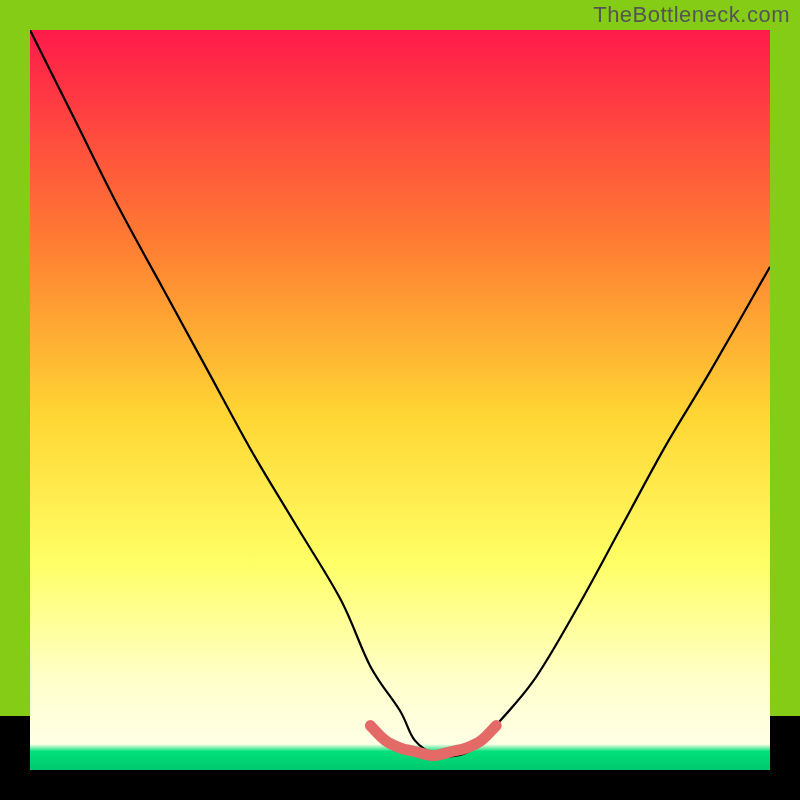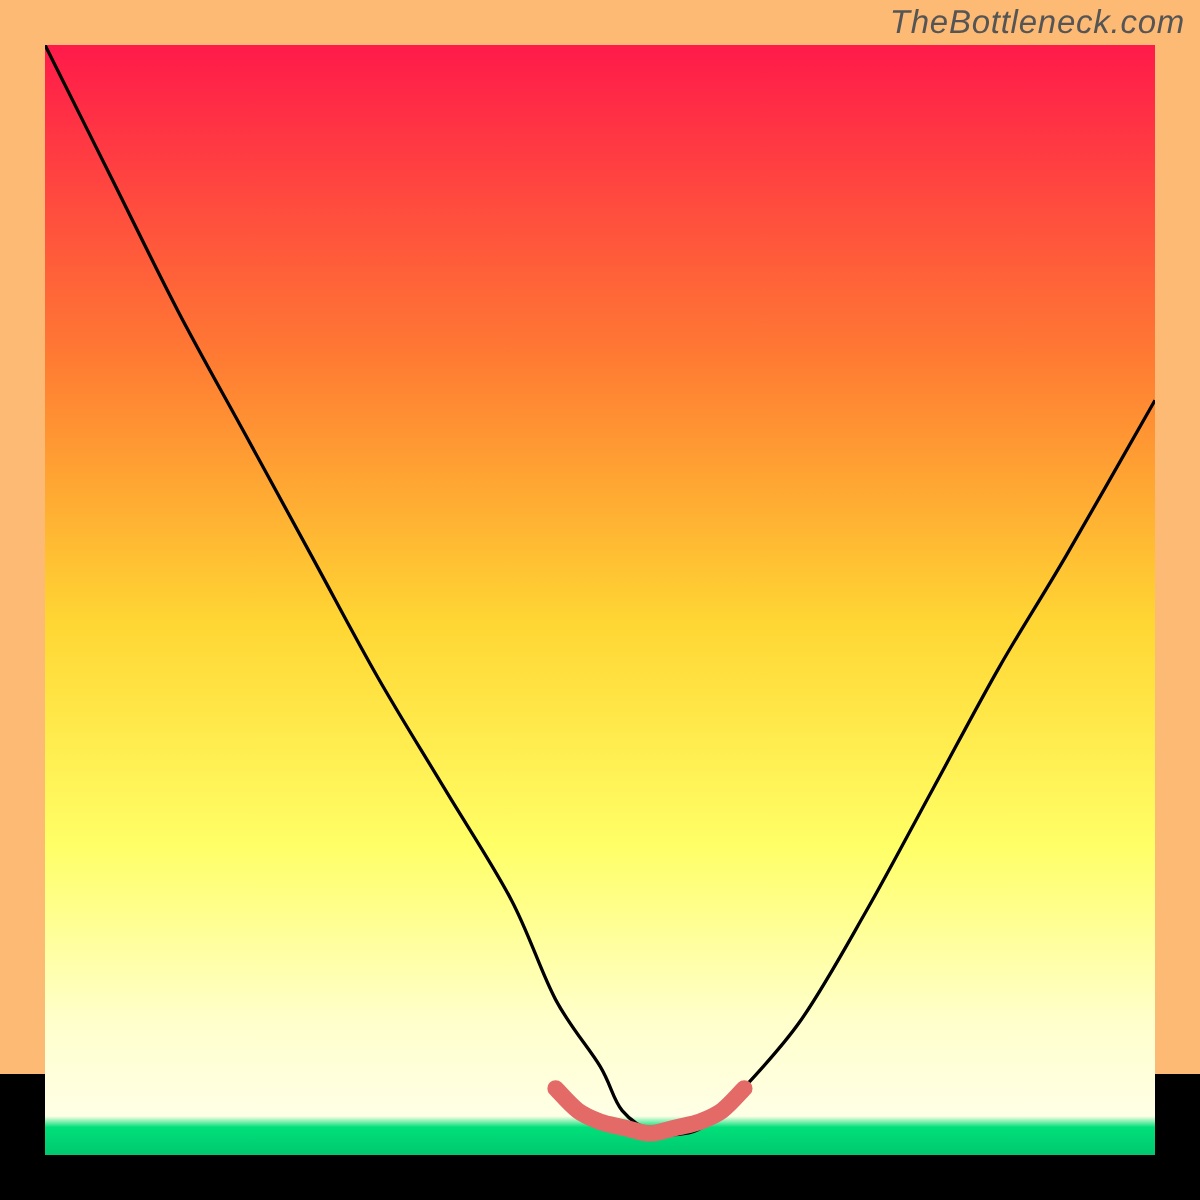--- a/index.html
+++ b/index.html
@@ -8,22 +8,21 @@
     width: 800px;
     height: 800px;
     background: #000;
     font-family: Arial, Helvetica, sans-serif;
     overflow: hidden;
   }
   .frame {
     position: relative;
     width: 800px;
     height: 716px;
-    background: #fdba74;
-    font-style: italic;
+    background: #84cc16;
   }
   .watermark {
     position: absolute;
     top: 2px;
     right: 10px;
     color: #555;
     font-size: 22px;
     font-weight: 400;
     letter-spacing: 0.5px;
     z-index: 10;

